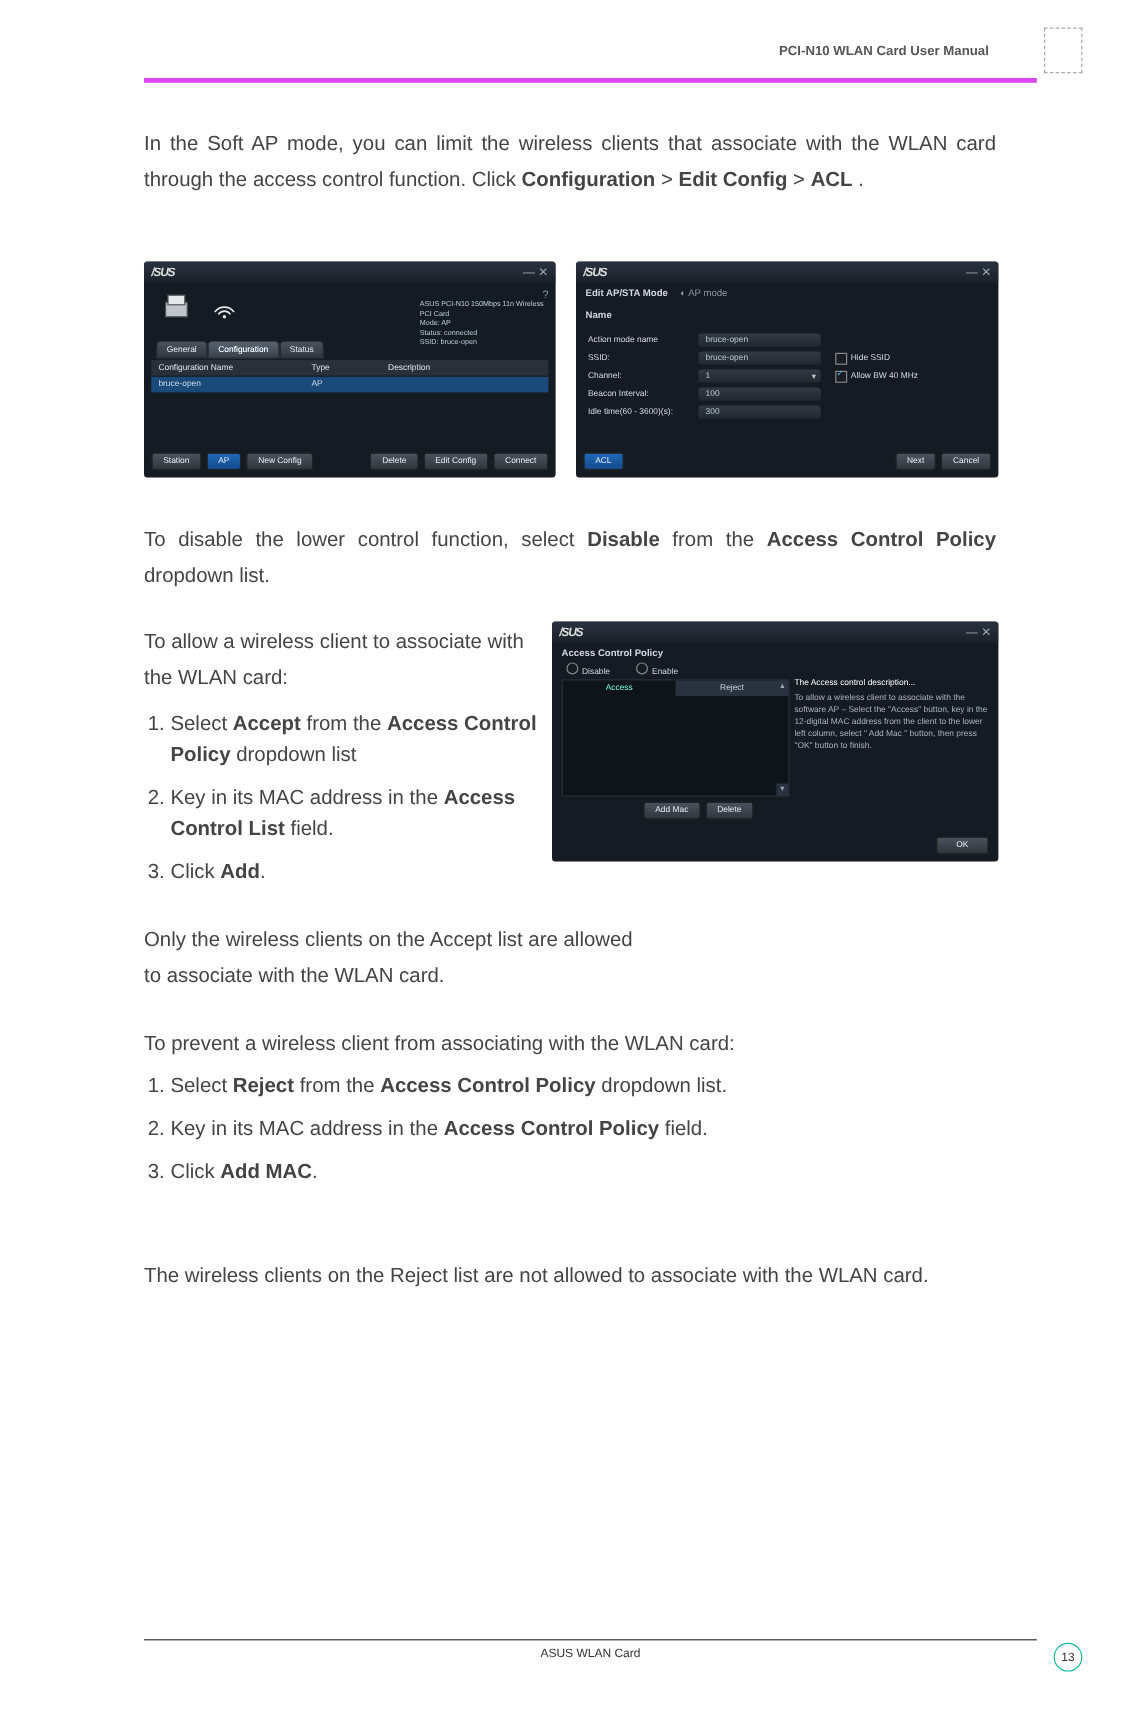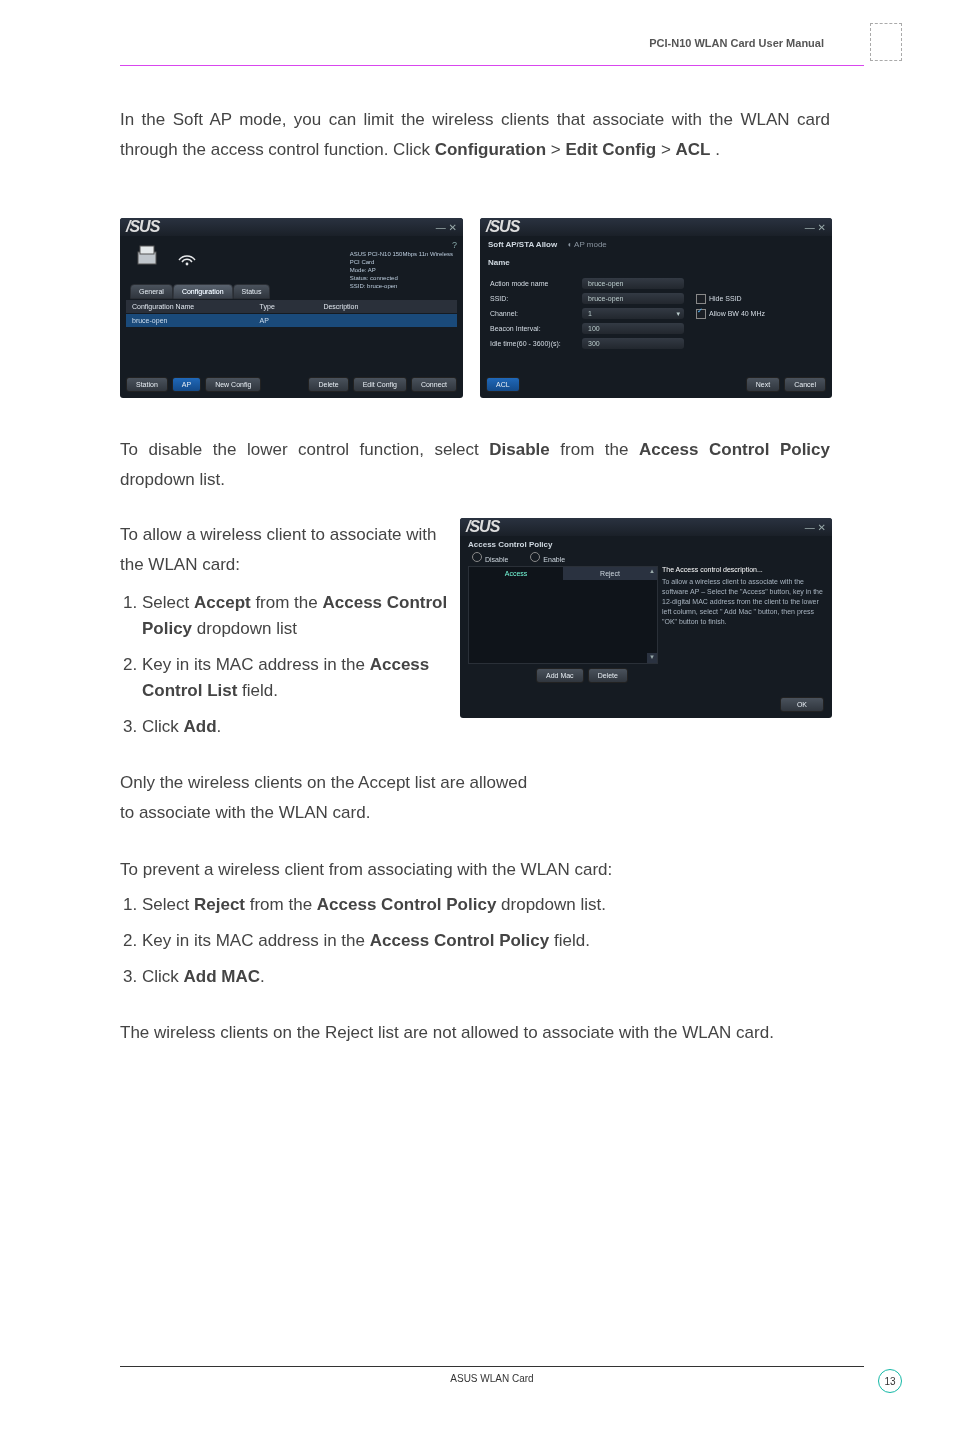--- a/index.html
+++ b/index.html
@@ -12,21 +12,21 @@
   color: #333;
   position: relative;
 }
 
 
 .hdr {
   position: absolute;
   top: 45px;
   left: 120px;
   right: 90px;
-  border-bottom: 1px solid #d946ef;
+  border-bottom: 4px solid #d946ef;
   height: 20px;
 }
 .hdr-text {
   position: absolute;
   right: 40px;
   top: -8px;
   font-size: 11px;
   font-weight: bold;
   color: #555;
 }
@@ -72,21 +72,21 @@
   overflow: hidden;
 }
 .titlebar {
   height: 18px;
   background: linear-gradient(#2a3240, #1a2028);
   display: flex;
   align-items: center;
   padding: 0 6px;
   justify-content: space-between;
 }
-.logo { font-style: italic; font-weight: bold; font-size: 16px; letter-spacing:-1px; color:#ddd; }
+.logo { font-style: italic; font-weight: bold; font-size: 10px; letter-spacing:-1px; color:#ddd; }
 .winctl { font-size: 10px; color:#9aa; }
 .graytabs { display:flex; gap:0; margin-top:4px; }
 .graytab {
   background: linear-gradient(#4a525c, #30363e);
   color:#e7eef5;
   font-size:7px;
   padding:3px 8px;
   border-radius:4px 4px 0 0;
   border:1px solid #2a2e34;
 }
@@ -254,21 +254,21 @@
     </div>
   </div>
 </div>
 
 <div class="shot" style="top:218px; left:480px; width:352px; height:180px;">
   <div class="titlebar">
     <span class="logo">/SUS</span>
     <span class="winctl">— ✕</span>
   </div>
   <div style="position:absolute; left:8px; top:22px; font-size:8px;">
-    <b>Soft AP/STA Allow</b>
+    <b>Edit AP/STA Mode</b>
     <span style="color:#8a95a0; margin-left:8px;">◐ <span>AP mode</span></span>
   </div>
   <div style="position:absolute; left:8px; top:40px; font-size:8px; font-weight:bold;">Name</div>
   <div style="position:absolute; left:0; right:0; top:58px;">
     <div class="fieldrow">
         <span class="lbl">Action mode name</span>
         <span class="val">bruce-open</span>
       </div>
     <div class="fieldrow">
         <span class="lbl">SSID:</span>
@@ -366,18 +366,18 @@
     <span>Select </span><b>Reject</b><span> from the </span><b>Access Control Policy</b><span> dropdown list.</span>
   </li>
   <li>
     <span>Key in its MAC address in the </span><b>Access Control Policy</b><span> field.</span>
   </li>
   <li>
     <span>Click </span><b>Add MAC</b><span>.</span>
   </li>
 </ol>
 
-<div class="para" style="top:1018px; text-align:left;">The wireless clients on the Reject list are not allowed to associate with the WLAN card.</div>
+<div class="para" style="top:1048px; text-align:left;">The wireless clients on the Reject list are not allowed to associate with the WLAN card.</div>
 
 <div class="ftr">
   <div class="ftr-center">ASUS WLAN Card</div>
   <div class="pagenum">13</div>
 </div>
 
 </body></html>

